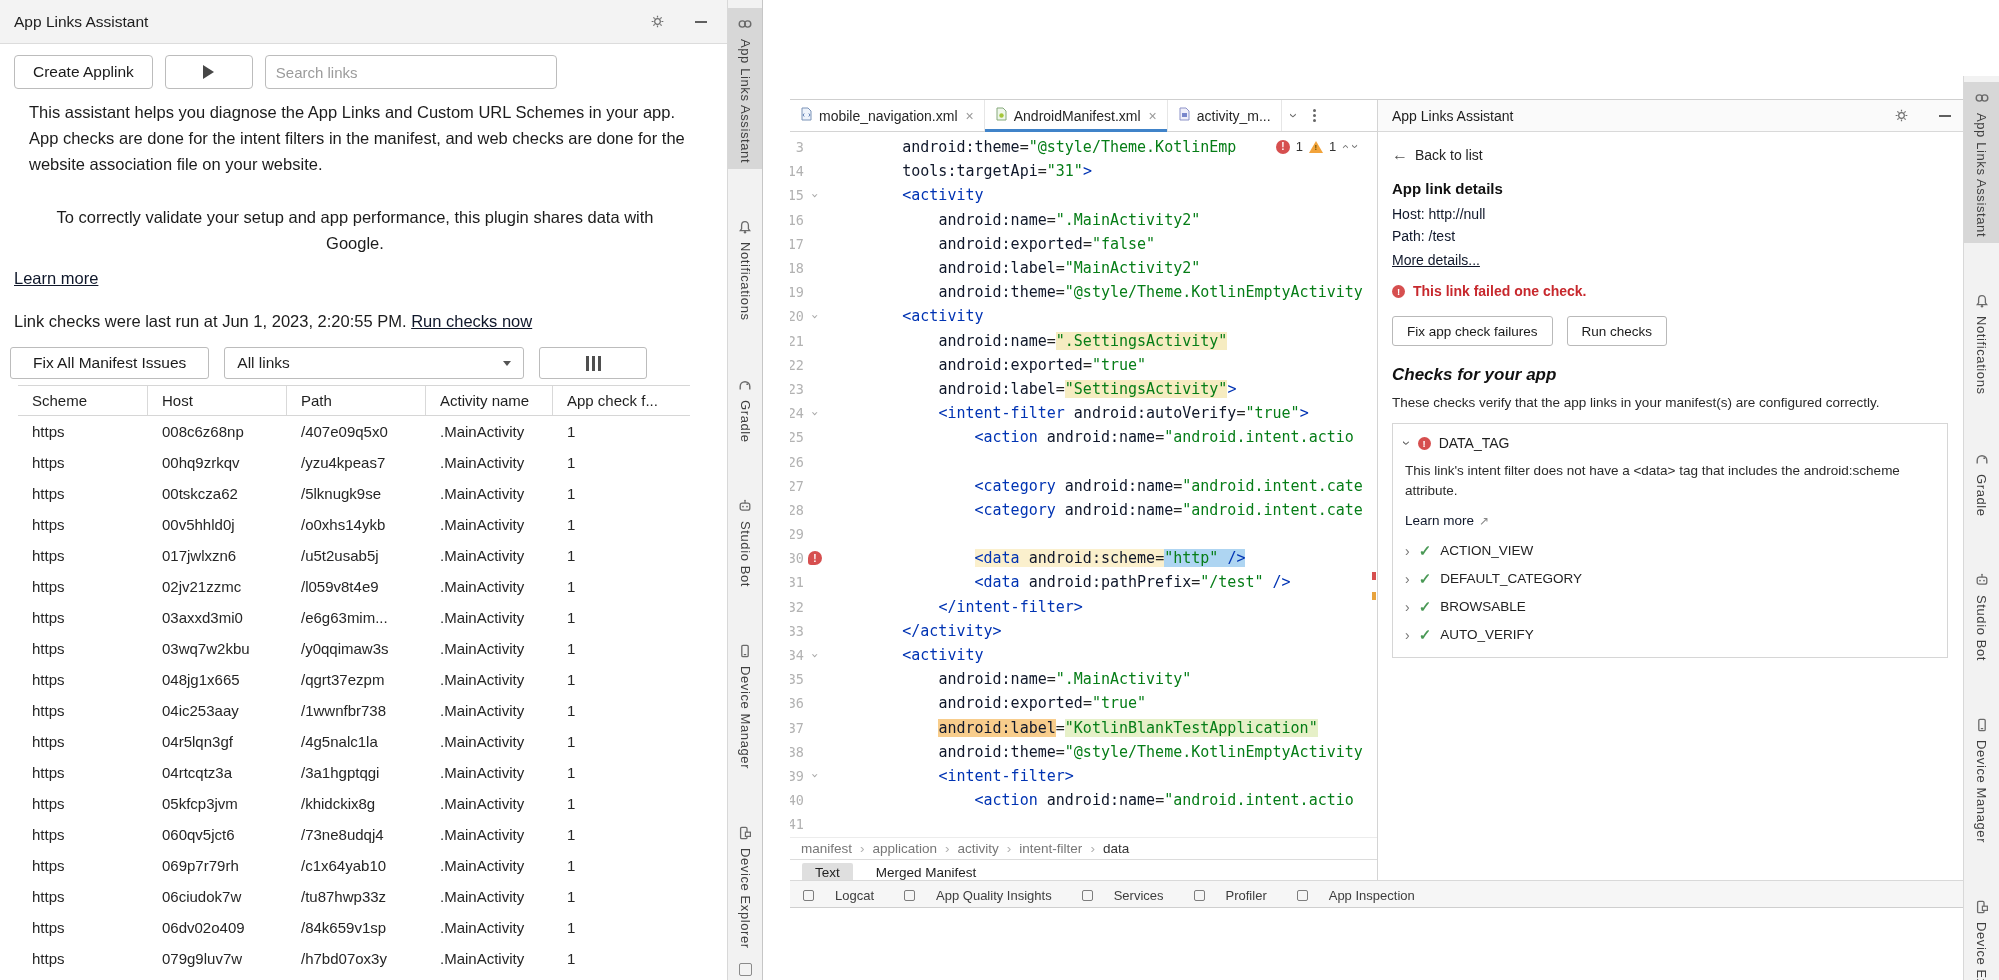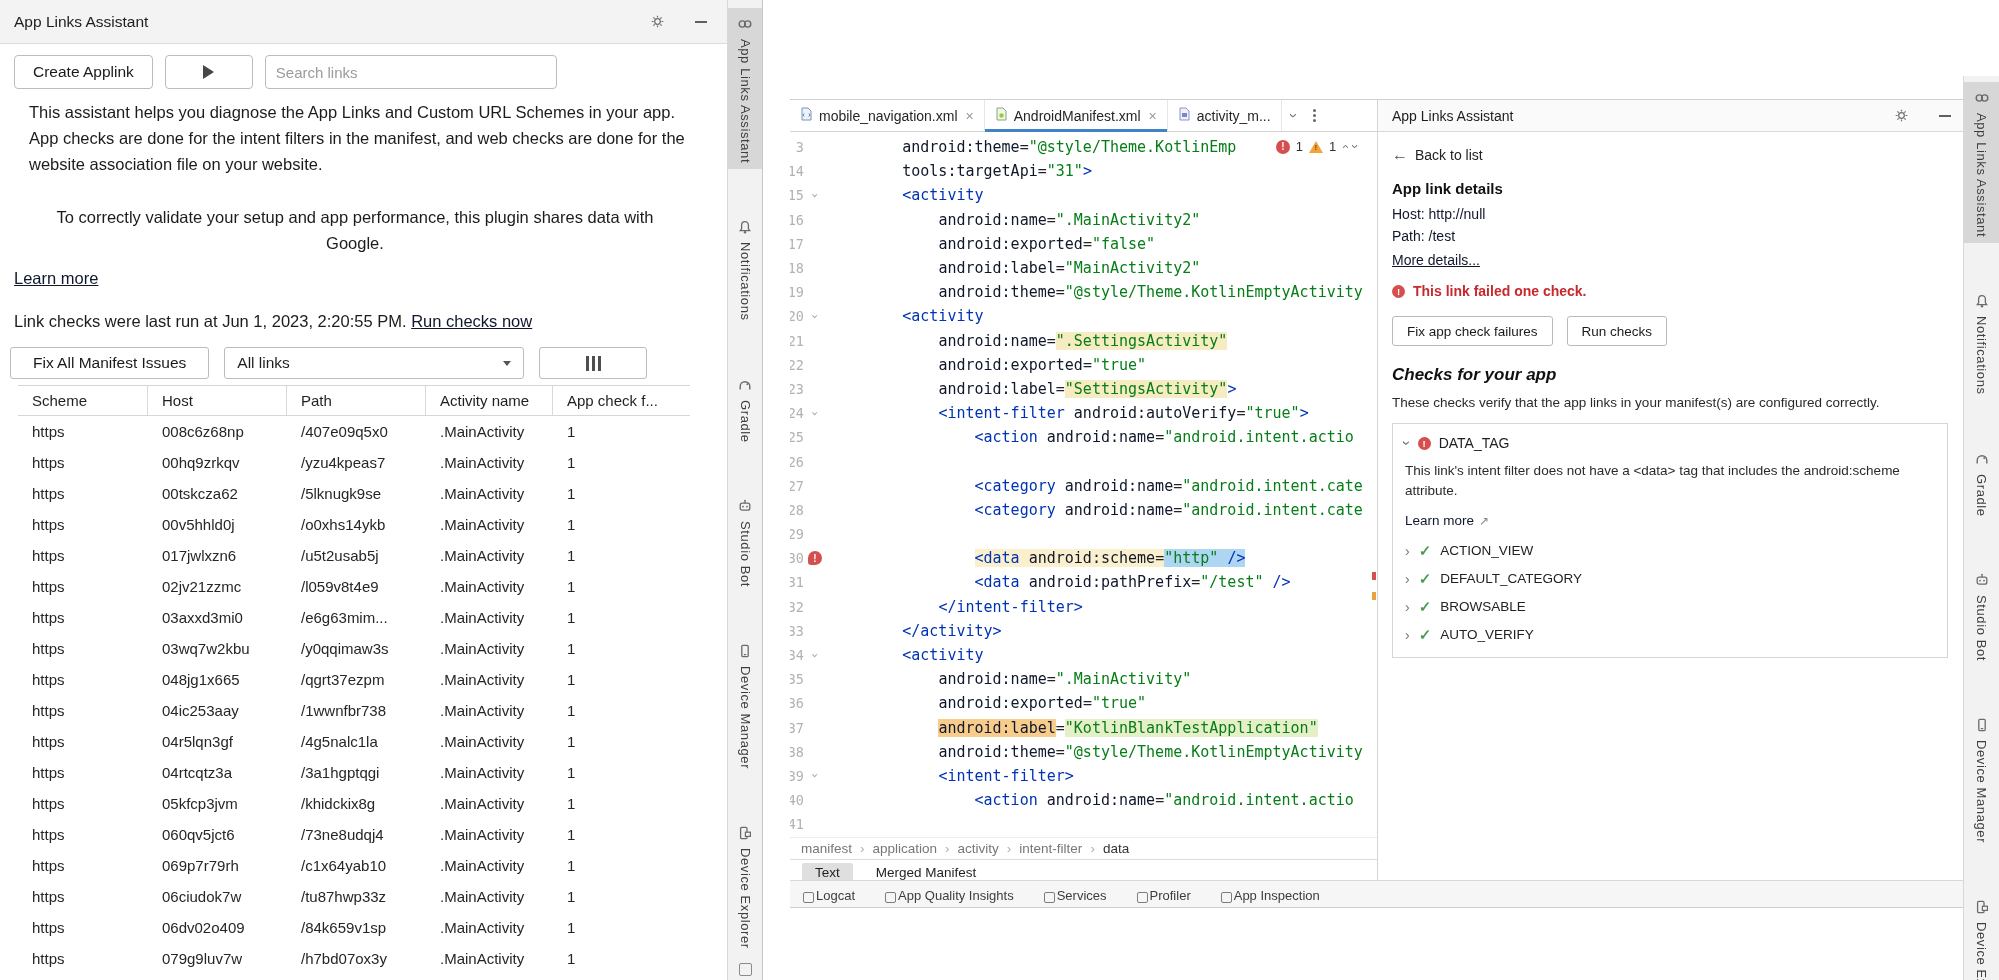--- a/index.html
+++ b/index.html
@@ -91,21 +91,21 @@
 
   .breadcrumbs { height:22px; display:flex; align-items:center; gap:8px; padding-left:11px; font-size:13.5px; color:#777; border-top:1px solid #ececec; background:#fff; }
   .crumb-sep { color:#b0b0b0; }
   .crumb:last-child { color:#333; }
 
   .bottom-tabs { height:25px; display:flex; align-items:center; gap:10px; padding-left:12px; border-top:1px solid #dcdcdc; background:#fff; }
   .btab { font-size:13.5px; color:#1f1f1f; padding:2px 13px; border-radius:2px; }
   .btab.sel { background:#dfdfdf; }
 
   .bottom-bar { position:absolute; left:0; top:780px; width:100%; height:30px; background:#f6f6f6; border-top:1px solid #d9d9d9; display:flex; align-items:center; gap:30px; padding-left:13px; }
-  .bb-item { display:flex; align-items:flex-end; gap:2px; font-size:13px; color:#3d3d3d; white-space:nowrap; }
+  .bb-item { display:flex; align-items:center; gap:21px; font-size:13px; color:#3d3d3d; white-space:nowrap; }
   .bb-icon { width:11px; height:11px; border:1.5px solid #7d7d7d; border-radius:2px; display:inline-block; }
 
   
   .panel-header { height:32px; border-bottom:1px solid #d9d9d9; display:flex; align-items:center; padding:0 12px 0 14px; background:#fafafa; }
   .panel-title { font-size:14px; color:#1d1d1d; flex:1; }
   .panel-body { padding:14px 16px 0 14px; font-size:14px; }
   .back-row { display:flex; align-items:center; gap:7px; color:#232323; }
   .back-arrow { color:#555; font-size:16px; }
   .details-h { margin-top:16px; font-size:15px; font-weight:bold; color:#111; }
   .kv { margin-top:7px; color:#0f172a; line-height:20px; }

